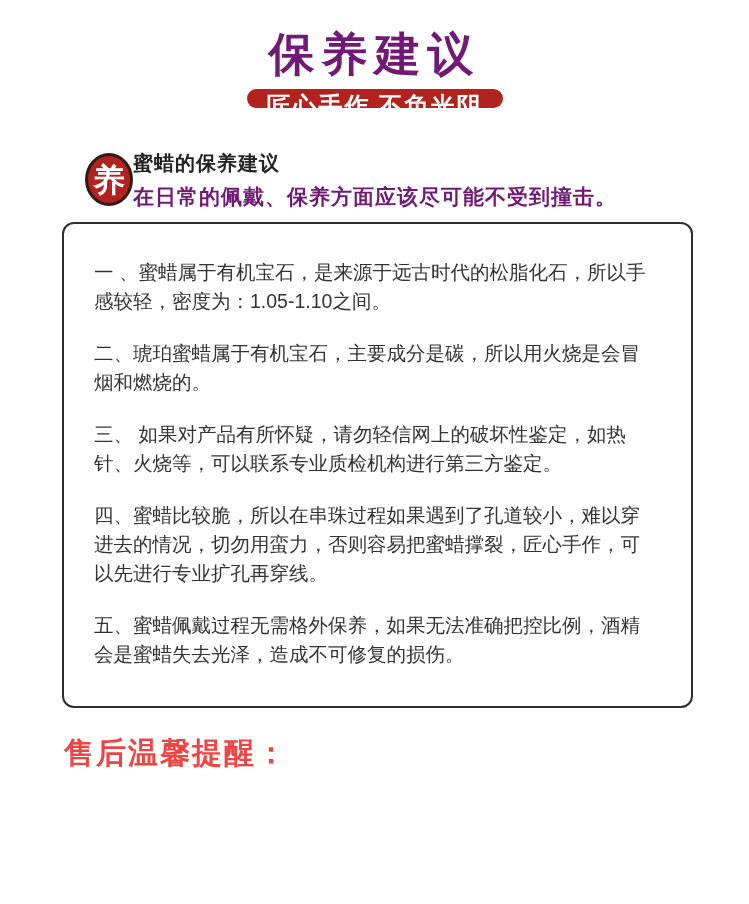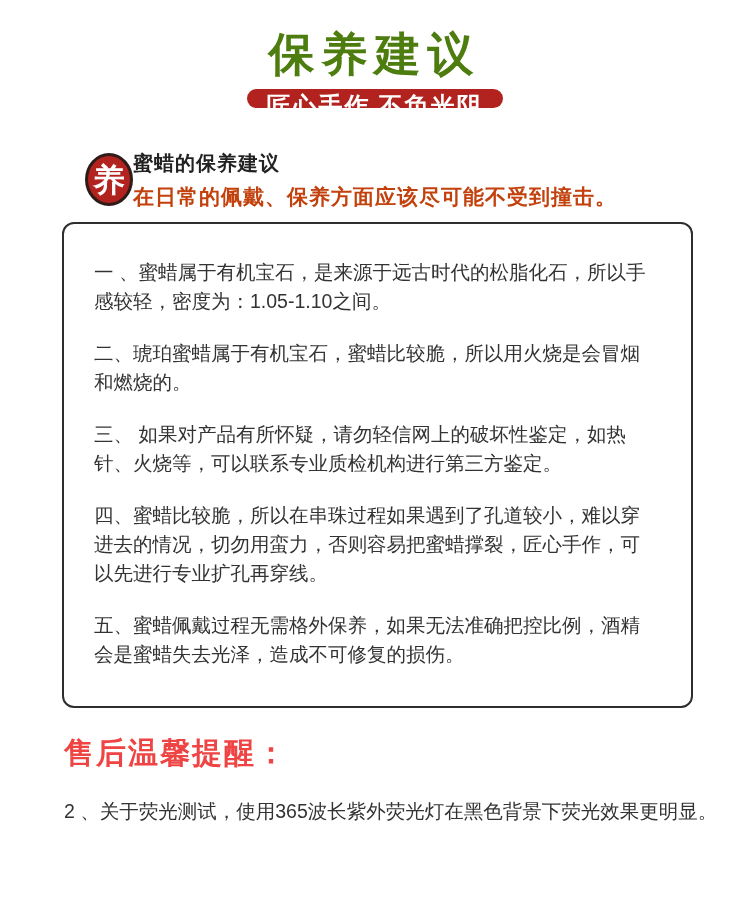--- a/index.html
+++ b/index.html
@@ -18,21 +18,21 @@
     position: absolute;
     top: 24px;
     left: 0;
     right: 0;
     margin: 0;
     text-align: center;
     font-family: "Liberation Serif", "DejaVu Serif", serif;
     font-weight: 700;
     font-size: 46px;
     letter-spacing: 7px;
-    color: #4d7c0f;
+    color: #701a75;
   }
   .slogan-banner {
     position: absolute;
     top: 89px;
     left: 50%;
     transform: translateX(-50%);
     height: 19px;
     line-height: 35px;
     padding: 0 20px;
     border-radius: 16px;
@@ -74,21 +74,21 @@
     font-weight: 700;
     font-size: 20px;
     color: #222222;
     letter-spacing: 1px;
   }
   .intro-subtitle {
     margin-top: 6px;
     font-family: "Liberation Serif", "DejaVu Serif", serif;
     font-weight: 600;
     font-size: 21px;
-    color: #c2410c;
+    color: #701a75;
     letter-spacing: 1px;
   }
   .care-box {
     position: absolute;
     top: 222px;
     left: 62px;
     width: 631px;
     height: 486px;
     border: 2px solid #2e2e2e;
     border-radius: 12px;
@@ -139,24 +139,23 @@
       <span>养</span>
     </div>
     <div class="intro-text">
       <div class="intro-title">蜜蜡的保养建议</div>
       <div class="intro-subtitle">在日常的佩戴、保养方面应该尽可能不受到撞击。</div>
     </div>
   </div>
 
   <div class="care-box">
     <p>一 、蜜蜡属于有机宝石，是来源于远古时代的松脂化石，所以手感较轻，密度为：1.05-1.10之间。</p>
-    <p>二、琥珀蜜蜡属于有机宝石，蜜蜡比较脆，所以用火烧是会冒烟和燃烧的。</p>
+    <p>二、琥珀蜜蜡属于有机宝石，主要成分是碳，所以用火烧是会冒烟和燃烧的。</p>
     <p>三、 如果对产品有所怀疑，请勿轻信网上的破坏性鉴定，如热针、火烧等，可以联系专业质检机构进行第三方鉴定。</p>
     <p>四、蜜蜡比较脆，所以在串珠过程如果遇到了孔道较小，难以穿进去的情况，切勿用蛮力，否则容易把蜜蜡撑裂，匠心手作，可以先进行专业扩孔再穿线。</p>
     <p>五、蜜蜡佩戴过程无需格外保养，如果无法准确把控比例，酒精会是蜜蜡失去光泽，造成不可修复的损伤。</p>
   </div>
 
   <div class="aftersale-section">
     <h2 class="aftersale-heading">售后温馨提醒：</h2>
-    <p>2 、关于荧光测试，使用365波长紫外荧光灯在黑色背景下荧光效果更明显。</p>
   </div>
 
 </div>
 
 </body></html>

